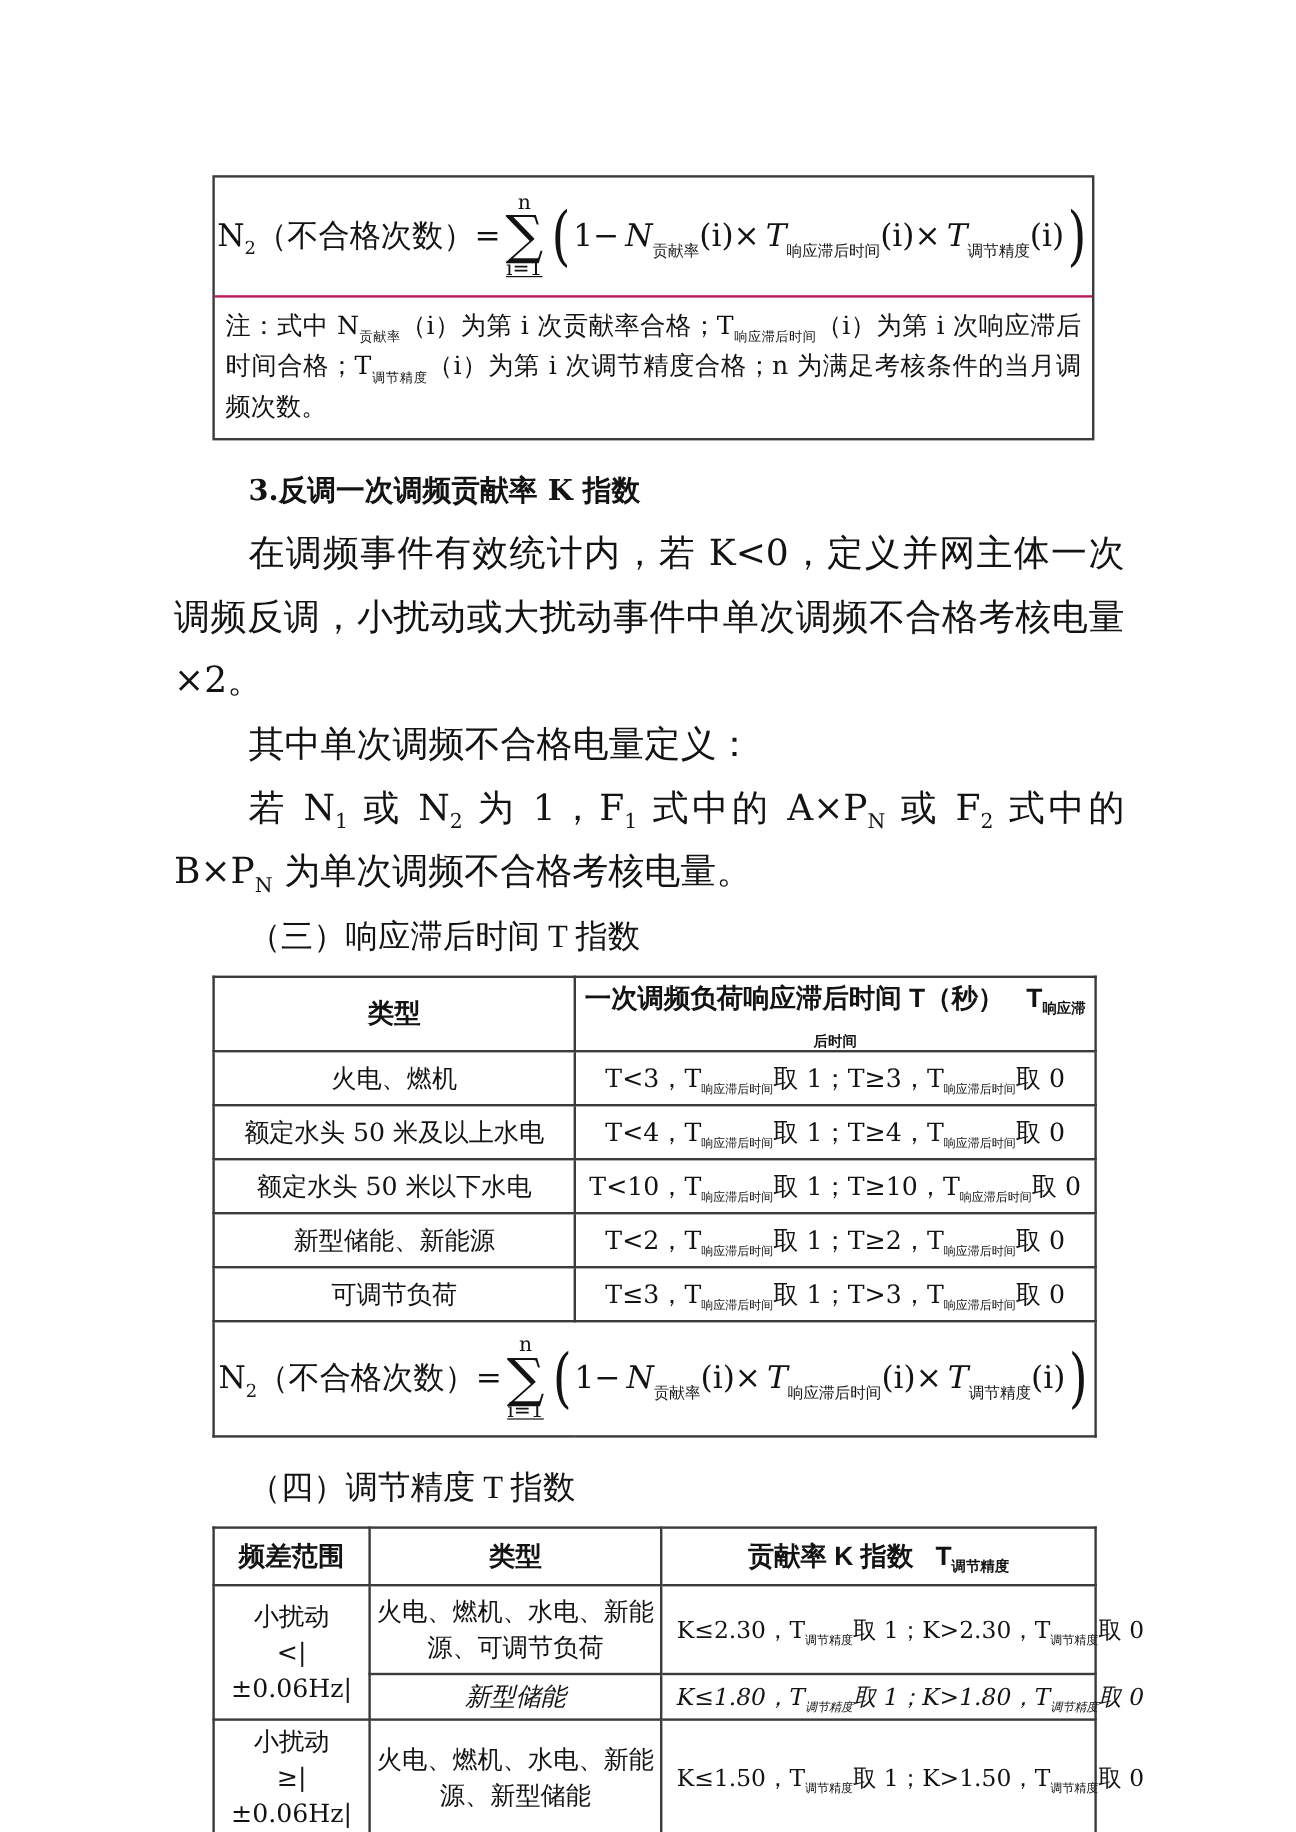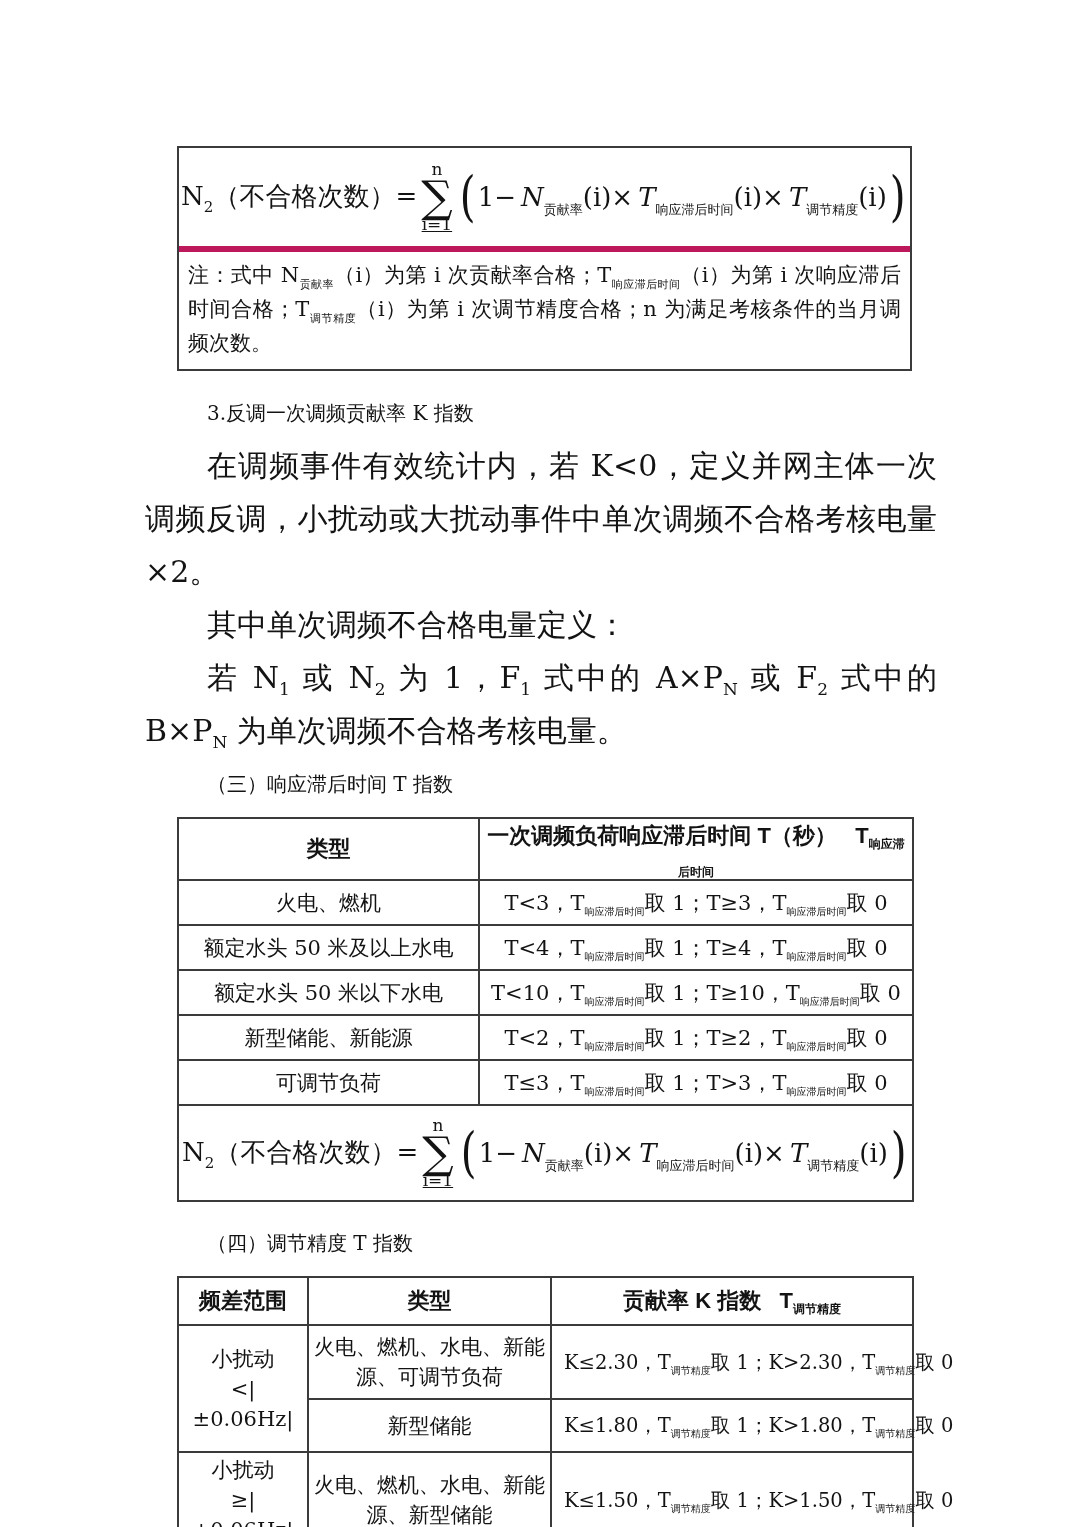--- a/index.html
+++ b/index.html
@@ -3,52 +3,52 @@
 <meta charset="utf-8">
 <style>
   html,body{margin:0;padding:0;background:#ffffff;}
   .page{position:relative;width:1080px;height:1527px;background:#fff;overflow:hidden;
         font-family:"DejaVu Serif","Liberation Serif",serif;color:#131313;}
   .content{padding:146px 143px 0 145px;box-sizing:border-box;}
 
   
   .fbox{width:735px;margin-left:32px;border:2px solid #3b3b3b;box-sizing:border-box;}
   .fbox-top{min-height:98px;display:flex;align-items:center;justify-content:center;}
-  .fbox-note{border-top:6px solid #be185d;padding:6px 9px 9px;font-size:21px;line-height:34px;
+  .fbox-note{border-top:2px solid #be185d;padding:6px 9px 9px;font-size:21px;line-height:34px;
              text-align:justify;}
   .n-sub{font-size:11px;vertical-align:-6px;line-height:0;}
 
   
   .formula{display:flex;align-items:center;justify-content:center;font-size:26px;white-space:nowrap;}
   .f-roman{white-space:nowrap;}
   .f-numsub{font-size:15px;vertical-align:-7px;line-height:0;}
   .sum{display:inline-flex;flex-direction:column;align-items:center;line-height:1;margin:0 4px;}
   .sum-top{font-size:17px;line-height:1;}
   .sum-sym{font-size:44px;line-height:.85;}
   .sum-bot{font-size:17px;line-height:1;text-decoration:underline;}
   .bigparen{font-size:54px;line-height:.85;transform:scaleX(.75);display:inline-block;}
   .f-body{white-space:nowrap;}
   .f-var{font-style:italic;margin-left:5px;}
   .f-csub{font-size:13px;vertical-align:-8px;line-height:0;}
 
   
-  .h-num{font-size:20px;line-height:52px;margin:16px 0 0;font-weight:normal;text-indent:62px;}
+  .h-num{font-size:24px;line-height:52px;margin:16px 0 0;font-weight:bold;text-indent:62px;}
   .para{font-size:30px;line-height:53px;margin:0;text-indent:62px;text-align:justify;}
   .p-sub{font-size:17px;vertical-align:-7px;line-height:0;}
-  .sec-head{font-size:20px;line-height:54px;margin:0;text-indent:62px;}
+  .sec-head{font-size:27px;line-height:54px;margin:0;text-indent:62px;font-family:Liberation Serif, serif;}
 
   
   .tbl{border-collapse:collapse;margin-left:32px;table-layout:fixed;font-size:21px;width:735px;}
   .tbl td{border:2px solid #3b3b3b;text-align:center;vertical-align:middle;padding:2px 4px;}
   .th{font-family:Liberation Sans, sans-serif;font-weight:bold;font-size:22px;}
   .th-sub{font-size:12px;vertical-align:-5px;font-weight:bold;line-height:0;}
   .cell-sub{font-size:10px;vertical-align:-5px;line-height:0;}
   .cond{white-space:nowrap;margin-top:24px;}
   .hrow{height:46px;} .drow{height:45px;} .frow{height:96px;}
-  .hrow2{height:48px;border-radius:19px;} .rA{height:74px;} .rB{height:53px;} .rC{height:71px;}
+  .hrow2{height:48px;border-radius:19px;} .rA{height:74px;} .rB{height:38px;font-style:italic;} .rC{height:71px;}
   .t2-c3{text-align:center;padding-left:12px !important;font-size:19.5px;}
   .range div{line-height:30px;}
   .type-cell{line-height:30px;}
 </style>
 </head>
 <body>
 
 <div class="page">
   <div class="content">
 

